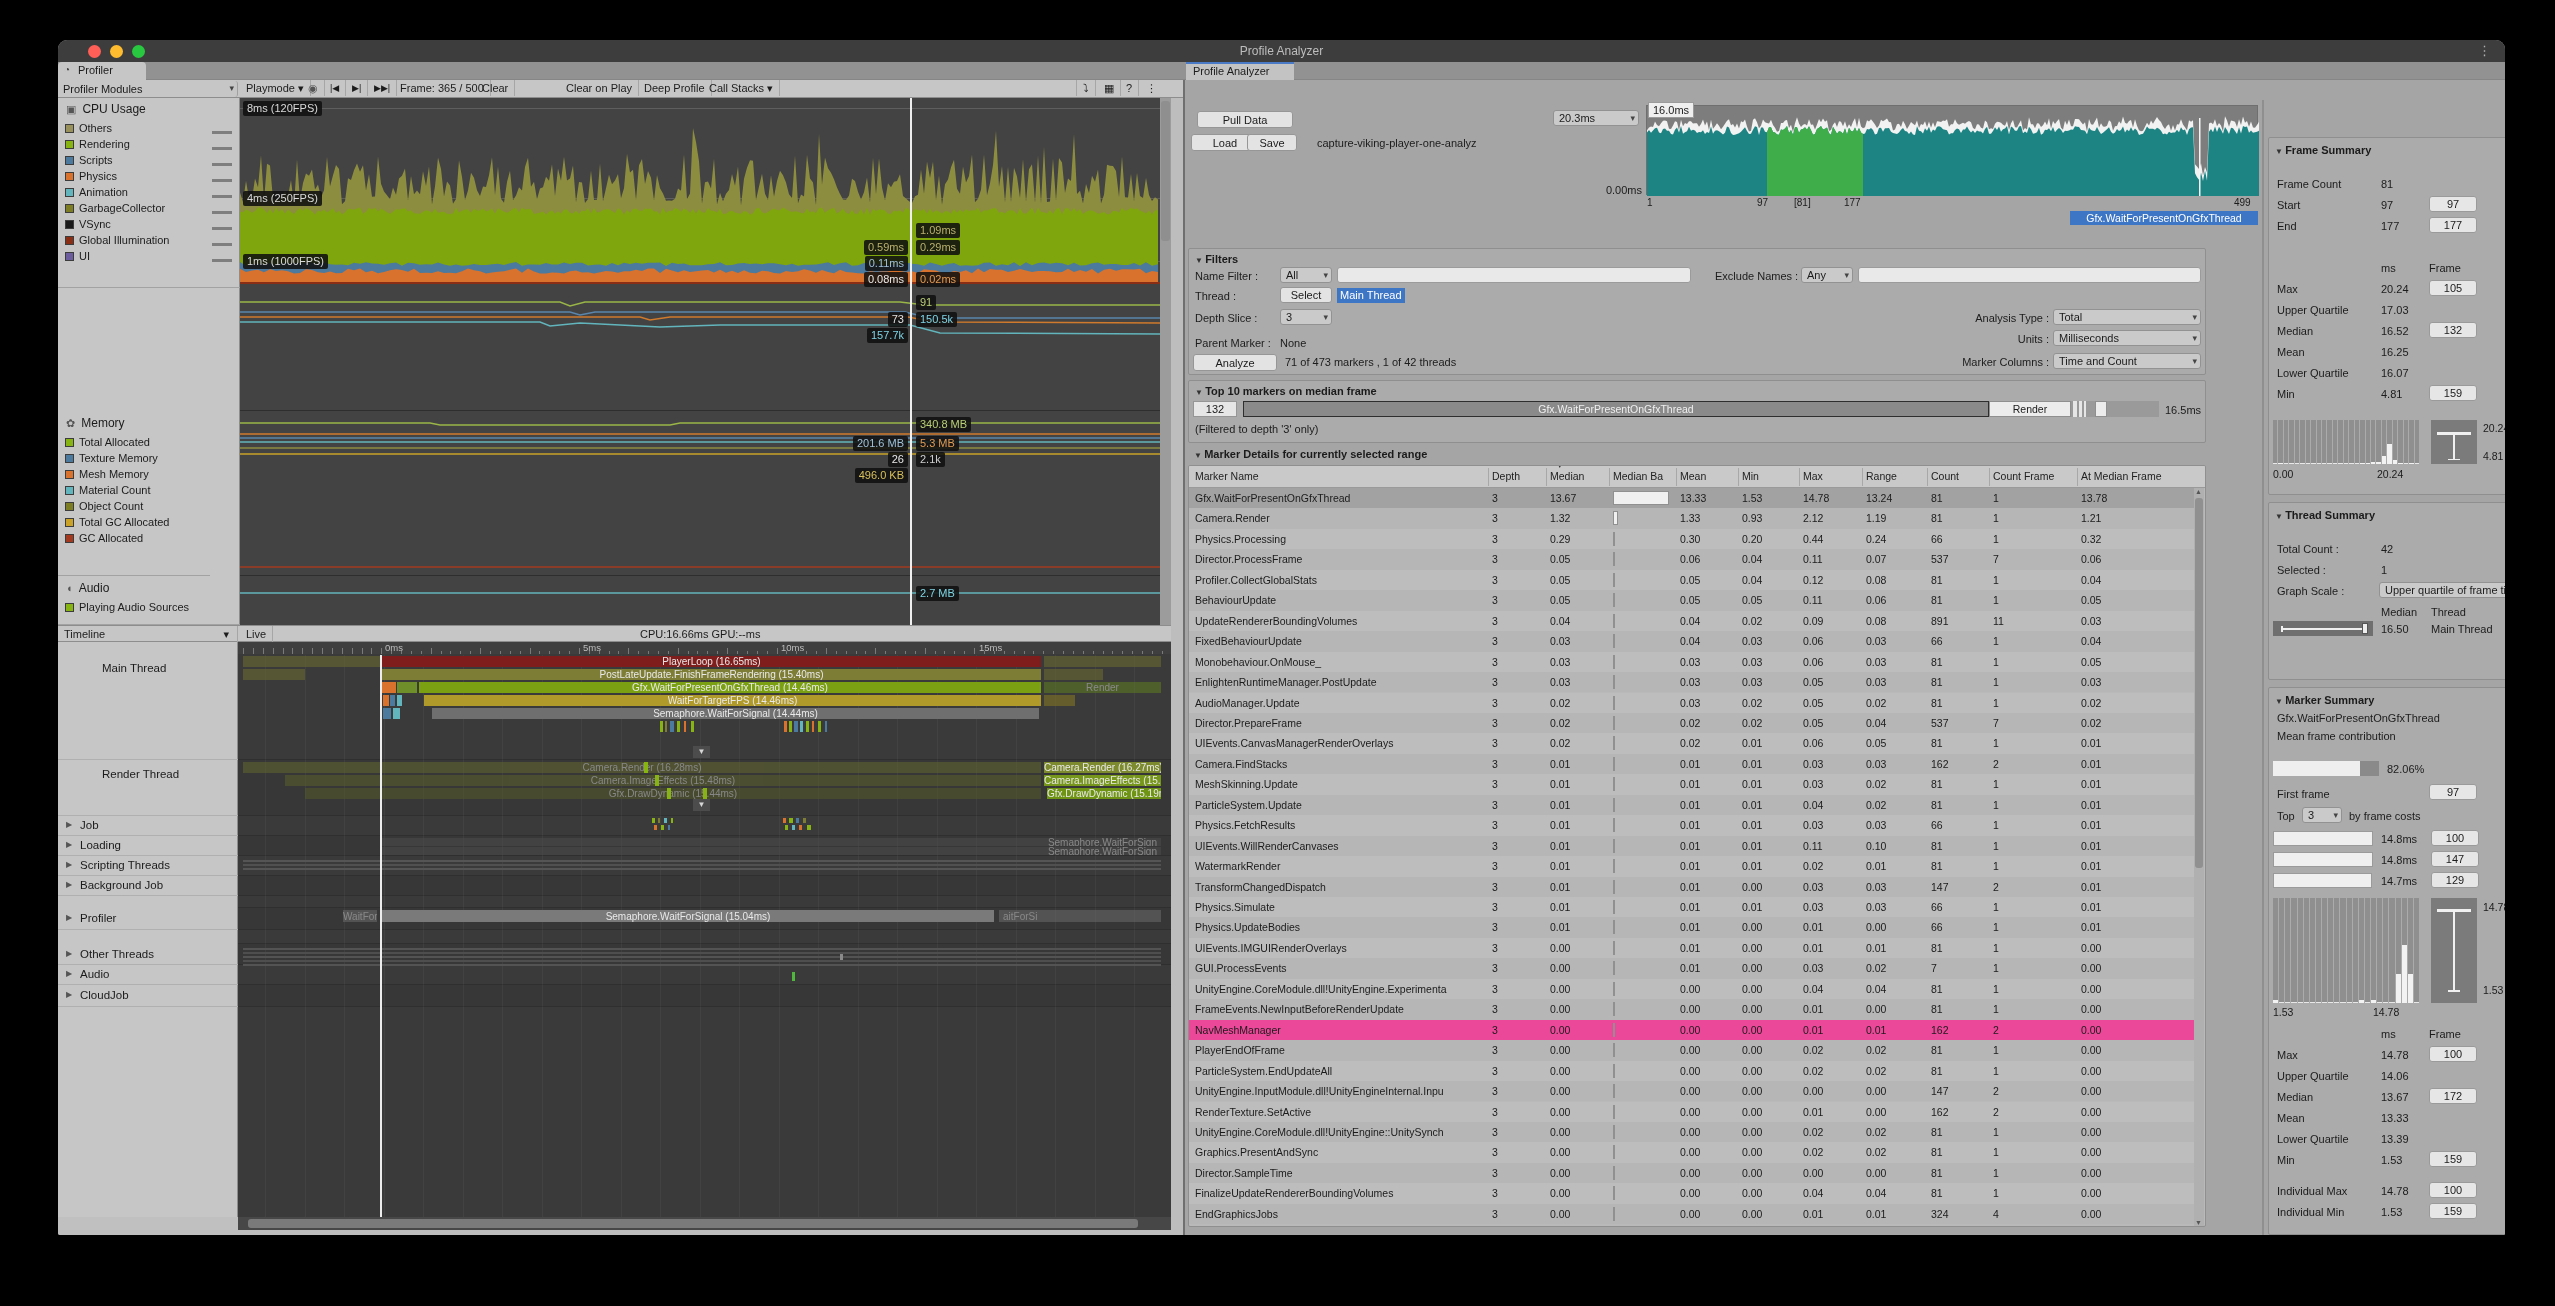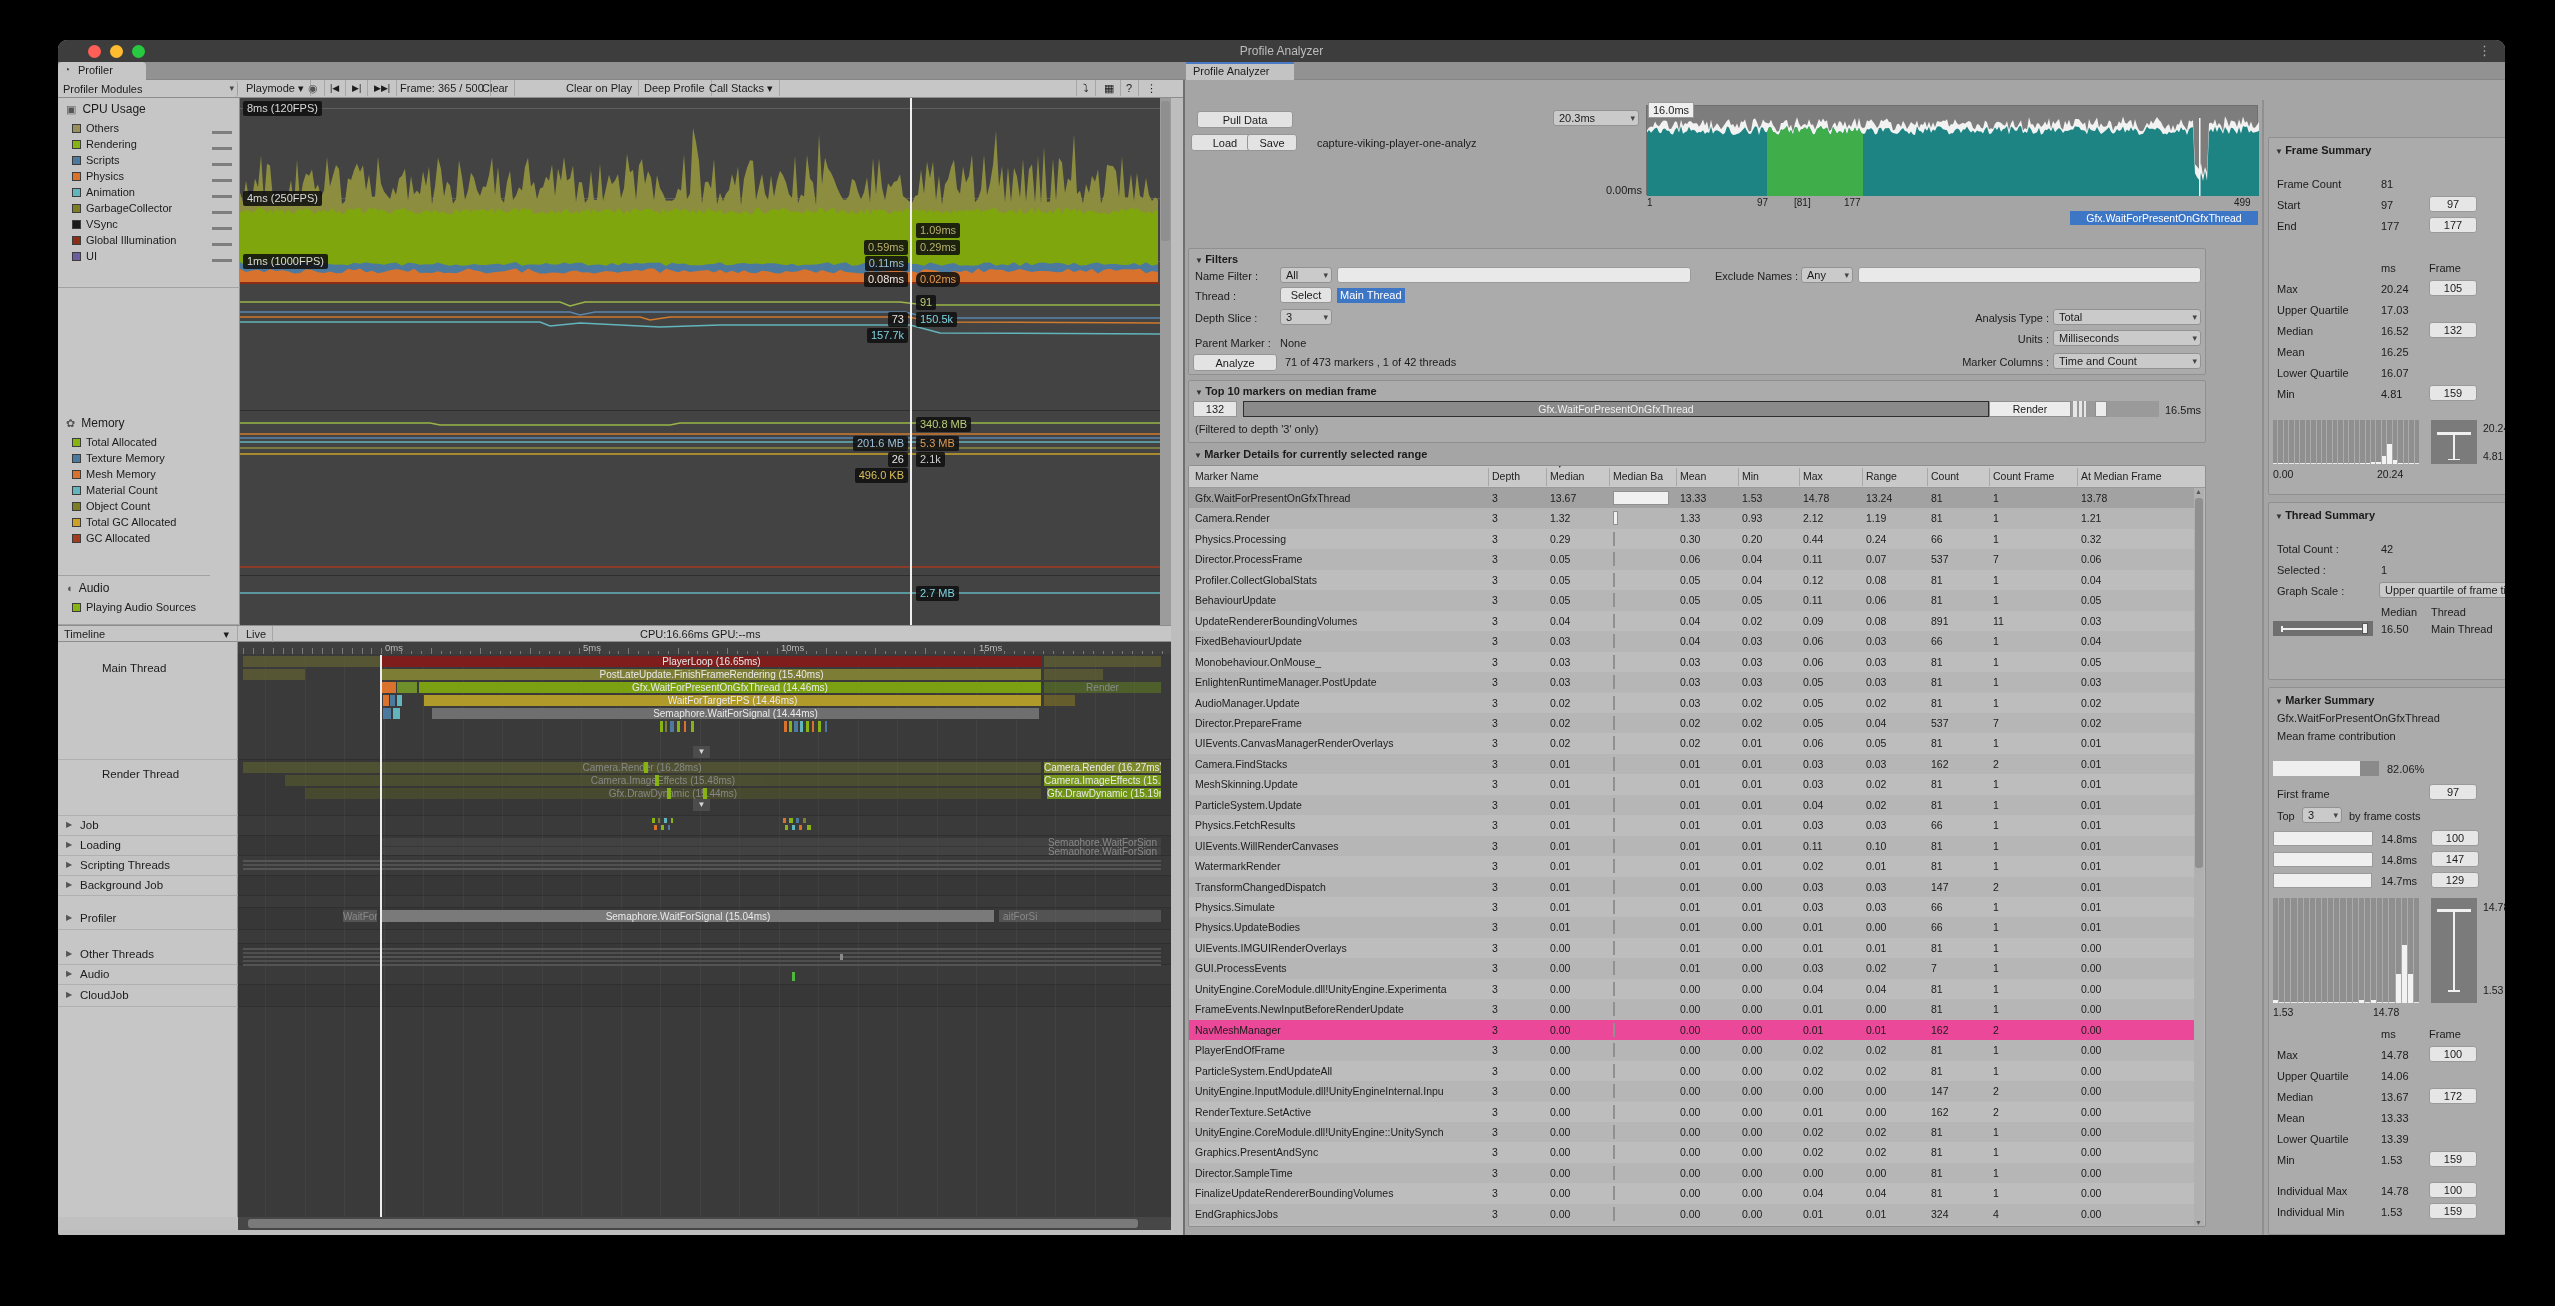--- a/index.html
+++ b/index.html
@@ -14,21 +14,21 @@
 .drop{position:absolute;background:#cacaca;border:1px solid #929292;border-radius:3px;font-size:11px;color:#1b1b1b;padding:0 16px 0 5px;line-height:14px;overflow:hidden;white-space:nowrap}
 .drop:after{content:"▾";position:absolute;right:3px;top:0;font-size:9px;color:#444;line-height:14px}
 .input{position:absolute;background:#e9e9e9;border:1px solid #9b9b9b;border-radius:3px}
 .tseg{position:absolute;font-size:11px;color:#1c1c1c;line-height:16px;padding:0 6px;border-right:1px solid #a6a6a6;white-space:nowrap}
 .panel{position:absolute;background:#ababab;border:1px solid #8f8f8f;border-radius:2px}
 .sec-title{position:absolute;font-size:11px;font-weight:bold;color:#1b1b1b;white-space:nowrap}
 .fold:before{content:"▼ ";font-size:8px;color:#333}
 .tbar{position:absolute;overflow:hidden;font-size:10px;display:flex;align-items:center;justify-content:center;color:#e9e9e9}
 .tbar.dim{opacity:.55;color:#c9c9c9}
 .swatch{display:inline-block;width:9px;height:9px;margin-right:5px;border:1px solid #3c3c3c;vertical-align:-1px}
-.mod-item{position:relative;height:16px;line-height:16px;font-size:11px;color:#1c1c1c;padding-left:14px;white-space:nowrap}
+.mod-item{position:relative;height:16px;line-height:16px;font-size:11px;color:#1c1c1c;padding-left:7px;white-space:nowrap}
 .handle{position:absolute;right:8px;top:3px;color:#7e7e7e;font-size:10px;letter-spacing:0}
 .cell{position:absolute;font-size:10.5px;color:#1b1b1b;white-space:nowrap;overflow:hidden;line-height:20px}
 .frame-btn{position:absolute;background:#e6e6e6;border:1px solid #9a9a9a;border-radius:3px;font-size:11px;color:#1b1b1b;text-align:center;line-height:14px;width:48px;height:16px}
 .sb{position:absolute;background:#b3b3b3}
 .sb .th{position:absolute;background:#8f8f8f;border-radius:3px}
 </style>
 </head>
 <body>
 
 <div id="stage">
@@ -145,21 +145,21 @@
 
       <div id="chart-pills" class="abs" style="left:0;top:0;width:1125px;height:590px;pointer-events:none">
           <div class="pill" style="left: 185px; top: 21px;">8ms (120FPS)</div>
           <div class="pill" style="left: 185px; top: 111px;">4ms (250FPS)</div>
           <div class="pill" style="left: 185px; top: 174px;">1ms (1000FPS)</div>
           <div class="pill" style="color: rgb(185, 176, 110); left: 858px; top: 143px;">1.09ms</div>
           <div class="pill" style="color: rgb(185, 176, 110); right: 275px; top: 160px;">0.59ms</div>
           <div class="pill" style="color: rgb(185, 176, 110); left: 858px; top: 160px;">0.29ms</div>
           <div class="pill" style="color: rgb(159, 192, 216); right: 275px; top: 176px;">0.11ms</div>
           <div class="pill" style="color: rgb(232, 232, 232); right: 275px; top: 192px;">0.08ms</div>
-          <div class="pill" style="color: rgb(224, 154, 82); left: 858px; top: 192px; border-radius: 6px;">0.02ms</div>
+          <div class="pill" style="color: rgb(224, 154, 82); left: 858px; top: 192px;">0.02ms</div>
           <div class="pill" style="color: rgb(186, 207, 119); left: 858px; top: 215px;">91</div>
           <div class="pill" style="color: rgb(226, 226, 226); right: 275px; top: 232px;">73</div>
           <div class="pill" style="color: rgb(127, 212, 228); left: 858px; top: 232px;">150.5k</div>
           <div class="pill" style="color: rgb(127, 212, 228); right: 275px; top: 248px;">157.7k</div>
           <div class="pill" style="color: rgb(186, 207, 119); left: 858px; top: 337px;">340.8 MB</div>
           <div class="pill" style="color: rgb(159, 192, 216); right: 275px; top: 356px;">201.6 MB</div>
           <div class="pill" style="color: rgb(224, 154, 82); left: 858px; top: 356px;">5.3 MB</div>
           <div class="pill" style="color: rgb(232, 232, 232); right: 275px; top: 372px;">26</div>
           <div class="pill" style="color: rgb(207, 207, 207); left: 858px; top: 372px;">2.1k</div>
           <div class="pill" style="color: rgb(216, 192, 90); right: 275px; top: 388px;">496.0 KB</div>

